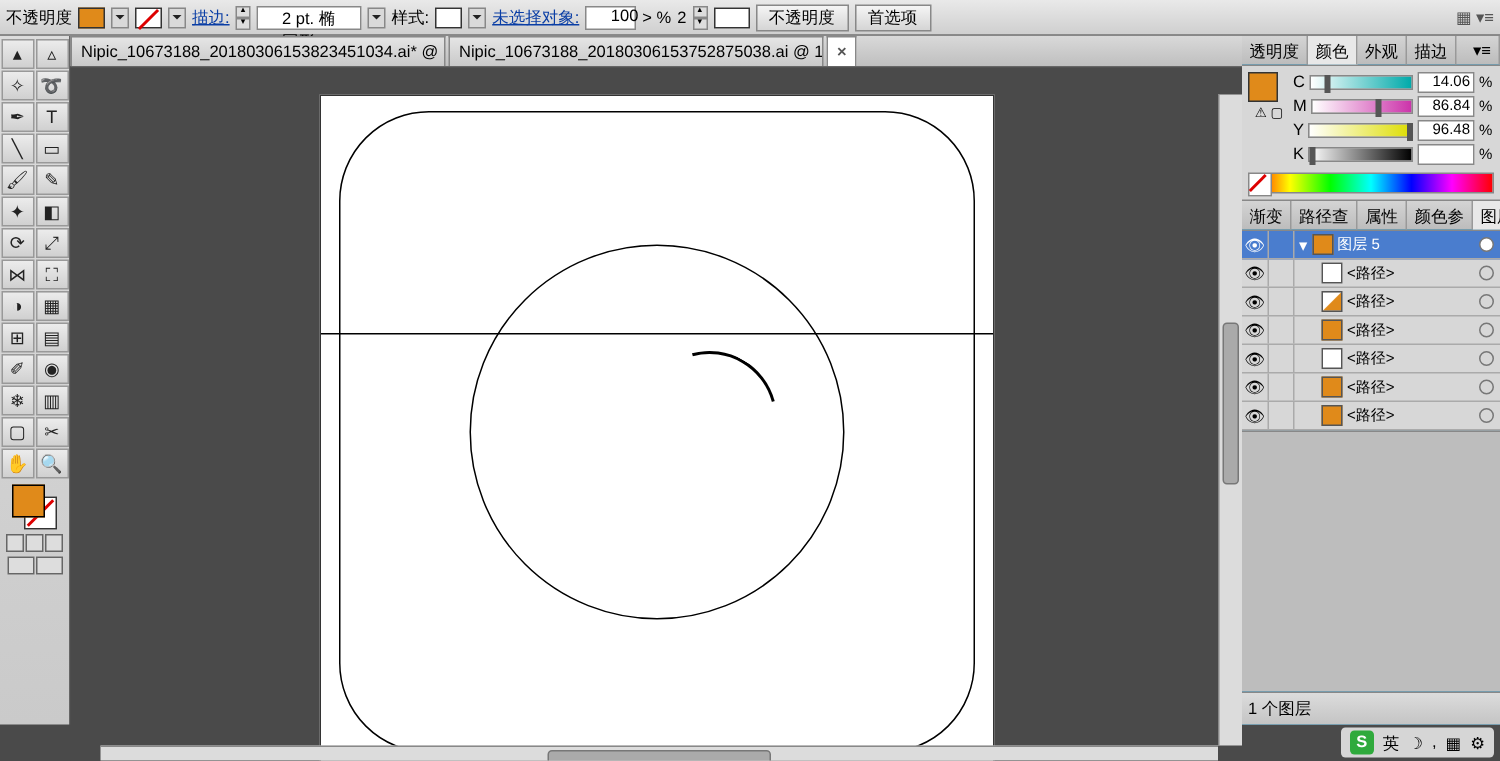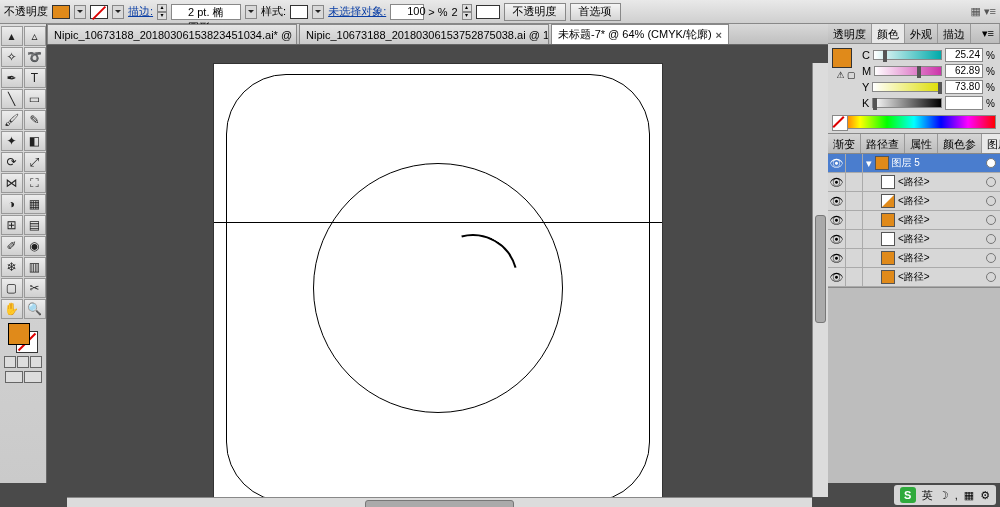--- a/index.html
+++ b/index.html
@@ -171,21 +171,20 @@
 
   <div class="work">
     <div class="tabs">
       <div class="tab">
           <span>Nipic_10673188_20180306153823451034.ai* @ 100% (R...</span>
         </div>
       <div class="tab">
           <span>Nipic_10673188_20180306153752875038.ai @ 100% (RG...</span>
         </div>
       <div class="tab active">
-          <span>未标题-7* @ 64% (CMYK/轮廓)</span>
           <span class="x">×</span>
         </div>
     </div>
     <div class="canvas-scroll">
       <div class="artboard">
         <div class="hline"></div>
         <div class="rrect"></div>
         <div class="circ"></div>
         <div class="arc"></div>
       </div>
@@ -212,37 +211,37 @@
         <div style="width:28px">
           <div style="width:20px;height:20px;border:1px solid #333;background:#e08a1a;margin-bottom:2px"></div>
           <div style="font-size:9px;text-align:center">⚠ ▢</div>
         </div>
         <div style="flex:1">
           <div class="crow">
               <span>C</span>
               <div class="slider" style="background:linear-gradient(90deg,#fff,#0aa)">
                 <div class="mark" style="left:14%"></div>
               </div>
-              <div class="val">25.24</div>
+              <div class="val">14.06</div>
               <span class="pct">%</span>
             </div>
           <div class="crow">
               <span>M</span>
               <div class="slider" style="background:linear-gradient(90deg,#fff,#c3a)">
                 <div class="mark" style="left:63%"></div>
               </div>
-              <div class="val">62.89</div>
+              <div class="val">86.84</div>
               <span class="pct">%</span>
             </div>
           <div class="crow">
               <span>Y</span>
               <div class="slider" style="background:linear-gradient(90deg,#fff,#dd0)">
                 <div class="mark" style="left:96%"></div>
               </div>
-              <div class="val">73.80</div>
+              <div class="val">96.48</div>
               <span class="pct">%</span>
             </div>
           <div class="crow">
               <span>K</span>
               <div class="slider" style="background:linear-gradient(90deg,#fff,#000)">
                 <div class="mark" style="left:0%"></div>
               </div>
               <div class="val"></div>
               <span class="pct">%</span>
             </div>
@@ -313,20 +312,24 @@
       <div class="lrow">
           <div class="eye">👁</div>
           <div class="lock"></div>
           <div class="indent"></div>
           <div class="lthumb o"></div>
           <span class="lname">&lt;路径&gt;</span>
           <div class="ltarg"></div>
         </div>
     </div>
     <div class="empty-panel"></div>
+    <div class="panel-foot">
+      <span>1 个图层</span>
+      <div style="flex:1"></div>
+    </div>
   </div>
 </div>
 
 <div class="tray">
   <div class="s-icon">S</div>
   <span>英</span>
   <span>☽</span>
   <span>,</span>
   <span>▦</span>
   <span>⚙</span>

